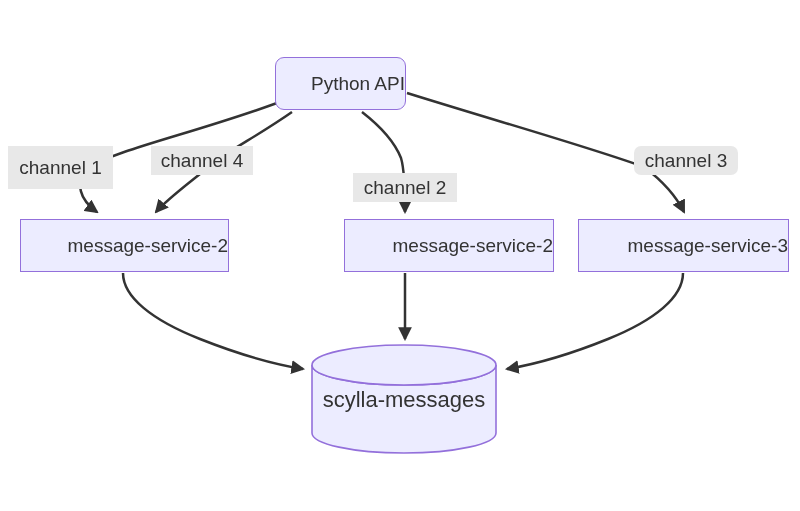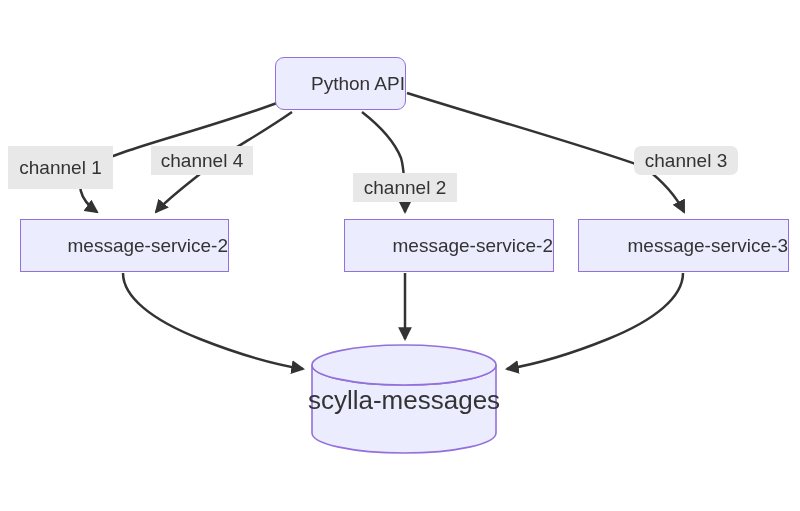--- a/index.html
+++ b/index.html
@@ -50,21 +50,21 @@
     color: var(--text);
     font-size: 19px;
     display: flex;
     align-items: center;
     justify-content: center;
     white-space: nowrap;
   }
   .db-label {
     position: absolute;
     color: var(--text);
-    font-size: 26px;
+    font-size: 22px;
     display: flex;
     align-items: center;
     justify-content: center;
     white-space: nowrap;
   }
   
   #node-python-api { left: 275px; top: 57px;  width: 131px; height: 53px; }
   #node-service-1  { left: 20px;  top: 219px; width: 209px; height: 53px; }
   #node-service-2  { left: 301px; top: 219px; width: 210px; height: 53px; margin-left: 43px; }
   #node-service-3  { left: 578px; top: 219px; width: 211px; height: 53px; }

